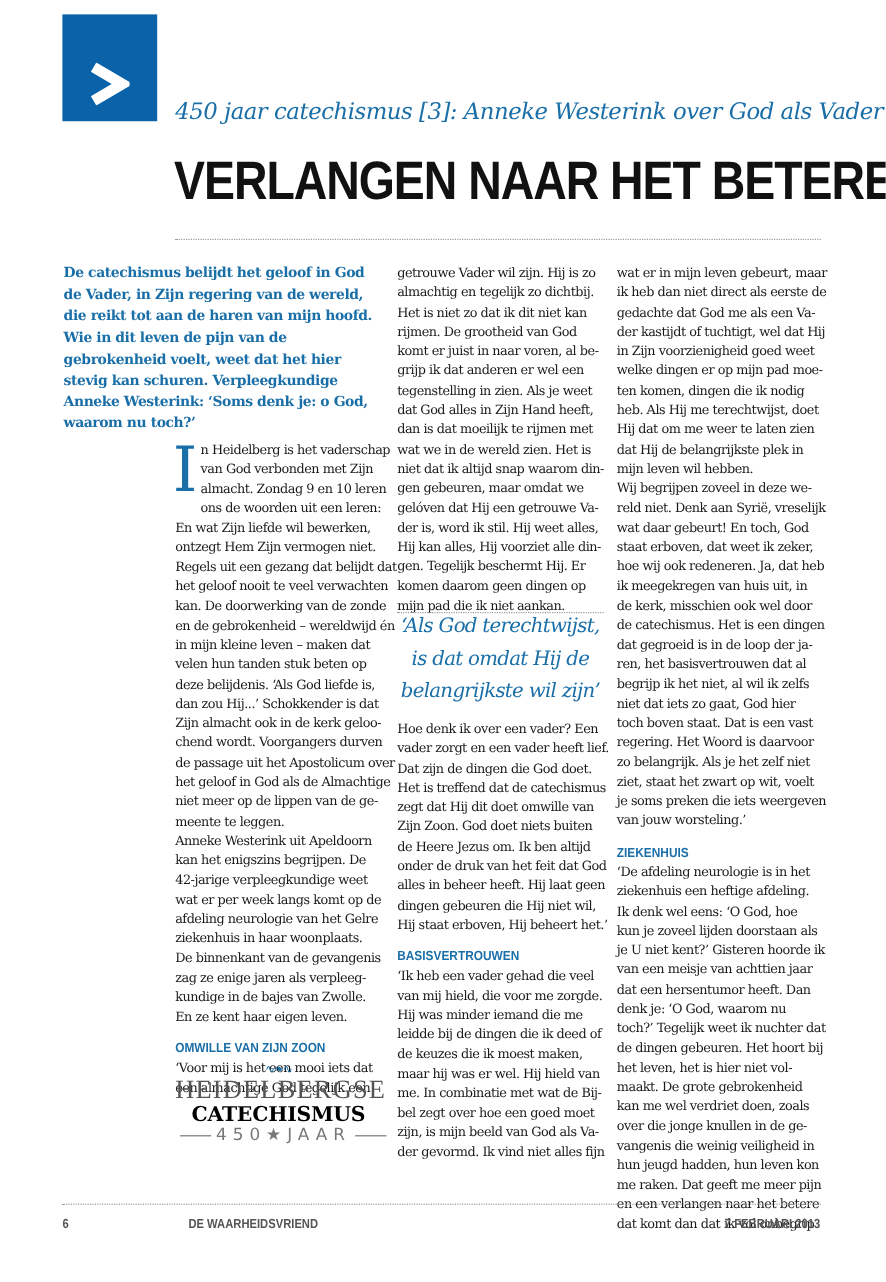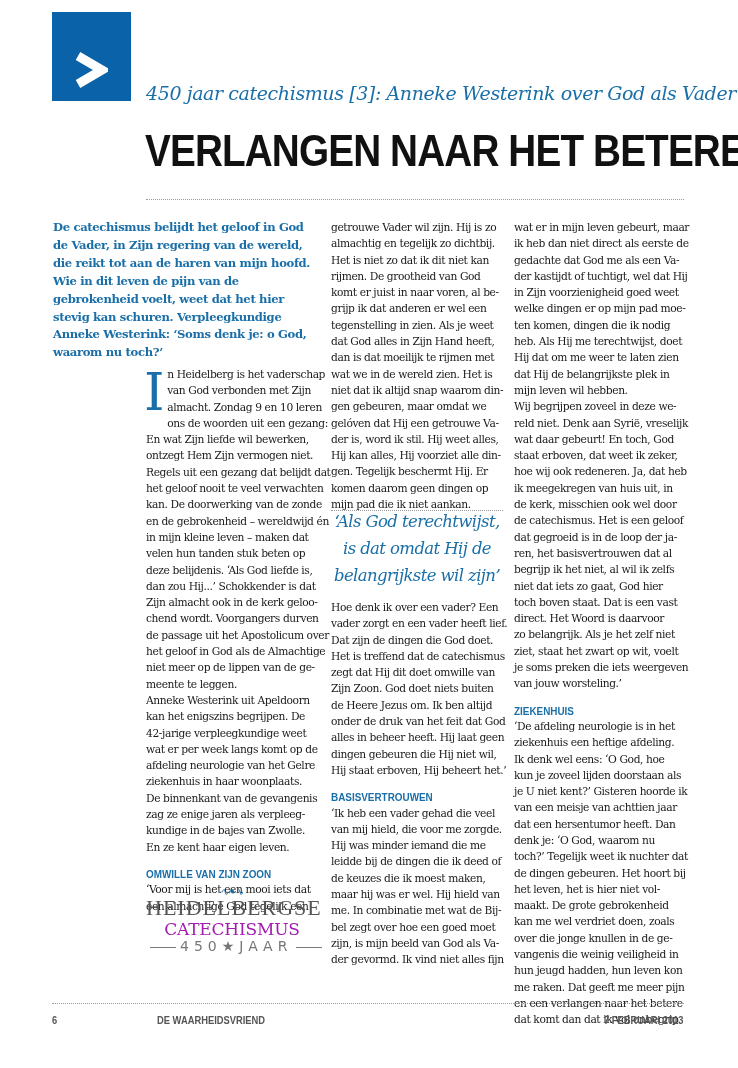--- a/index.html
+++ b/index.html
@@ -27,21 +27,21 @@
 
     .subhead { font-family: "Liberation Sans", sans-serif; font-weight: bold; font-size: 11px; color: #1a6fa8; letter-spacing: 0; display: block; white-space: nowrap; transform: scaleX(0.9); transform-origin: left; }
     .gap { display: block; height: 10px; }
 
     .pullquote { position: absolute; left: 327px; top: 508px; width: 180px; text-align: center; font-family: "DejaVu Serif", serif; font-style: italic; font-size: 16.5px; line-height: 27px; color: #1a6fa8; letter-spacing: -0.6px; }
     .pullquote span { display: block; white-space: nowrap; }
 
     .logo { position: absolute; left: 146px; top: 887px; width: 172px; text-align: center; }
     .logo .ornament { color: #1a6fa8; font-size: 10px; line-height: 10px; letter-spacing: -1px; font-family: "DejaVu Sans", sans-serif; }
     .logo .l1 { font-family: Liberation Serif, serif; font-weight: 200; font-size: 22px; color: #555; letter-spacing: 1px; line-height: 22px; white-space: nowrap; }
-    .logo .l2 { font-family: "DejaVu Serif", serif; font-weight: normal; font-size: 17px; color: #a21caf; line-height: 20px; white-space: nowrap; letter-spacing: -0.2px; }
+    .logo .l2 { font-family: "DejaVu Serif", serif; font-weight: bold; font-size: 17px; color: #000000; line-height: 20px; white-space: nowrap; letter-spacing: -0.2px; }
     .logo .l3 { font-family: "DejaVu Sans", sans-serif; font-size: 14px; color: #777; letter-spacing: 5px; line-height: 14px; white-space: nowrap; }
     .logo .l3 .dash { display: inline-block; width: 26px; border-top: 1px solid #777; vertical-align: middle; margin: 0 4px; }
 
     .footer { position: absolute; top: 1014px; font-family: "Liberation Sans", sans-serif; font-weight: bold; font-size: 11px; color: #555; white-space: nowrap; transform: scaleX(0.85); }
   </style>
 </head>
 <body>
 
 <div class="icon-box">
   <svg width="34" height="36" viewBox="0 0 34 36">
@@ -55,21 +55,21 @@
 <div class="rule" style="left:146px; top:199px; width:538px;"></div>
 
 <div class="intro">De catechismus belijdt het geloof in God de Vader, in Zijn regering van de wereld, die reikt tot aan de haren van mijn hoofd. Wie in dit leven de pijn van de gebrokenheid voelt, weet dat het hier stevig kan schuren. Verpleeg­kundige Anneke Westerink: ‘Soms denk je: o God, waarom nu toch?’</div>
 
 <div class="col col-1">
   <span class="dropcap">I</span>
   <div id="c1-lines">
       <span class="line">n Heidelberg is het vaderschap</span>
       <span class="line">van God verbonden met Zijn</span>
       <span class="line">almacht. Zondag 9 en 10 leren</span>
-      <span class="line">ons de woorden uit een gezang:</span>
+      <span class="line">ons de woorden uit een leren:</span>
     </div>
   <div id="c1-italic" class="italic">
       <span class="line">En wat Zijn liefde wil bewerken,</span>
       <span class="line">ontzegt Hem Zijn vermogen niet.</span>
     </div>
   <div id="c1-lines2">
       <span class="line">Regels uit een gezang dat belijdt dat</span>
       <span class="line">het geloof nooit te veel verwachten</span>
       <span class="line">kan. De doorwerking van de zonde</span>
       <span class="line">en de gebrokenheid – wereldwijd én</span>
@@ -180,27 +180,27 @@
       <span class="line">Hij dat om me weer te laten zien</span>
       <span class="line">dat Hij de belangrijkste plek in</span>
       <span class="line">mijn leven wil hebben.</span>
       <span class="line">Wij begrijpen zoveel in deze we-</span>
       <span class="line">reld niet. Denk aan Syrië, vreselijk</span>
       <span class="line">wat daar gebeurt! En toch, God</span>
       <span class="line">staat erboven, dat weet ik zeker,</span>
       <span class="line">hoe wij ook redeneren. Ja, dat heb</span>
       <span class="line">ik meegekregen van huis uit, in</span>
       <span class="line">de kerk, misschien ook wel door</span>
-      <span class="line">de catechismus. Het is een geloof</span>
+      <span class="line">de catechismus. Het is een dingen</span>
       <span class="line">dat gegroeid is in de loop der ja-</span>
       <span class="line">ren, het basisvertrouwen dat al</span>
       <span class="line">begrijp ik het niet, al wil ik zelfs</span>
       <span class="line">niet dat iets zo gaat, God hier</span>
       <span class="line">toch boven staat. Dat is een vast</span>
-      <span class="line">direct. Het Woord is daarvoor</span>
+      <span class="line">regering. Het Woord is daarvoor</span>
       <span class="line">zo belangrijk. Als je het zelf niet</span>
       <span class="line">ziet, staat het zwart op wit, voelt</span>
       <span class="line">je soms preken die iets weergeven</span>
       <span class="line">van jouw worsteling.’</span>
     </div>
   <span class="gap"></span>
   <span class="subhead">ZIEKENHUIS</span>
   <div id="c3-lines2">
       <span class="line">‘De afdeling neurologie is in het</span>
       <span class="line">ziekenhuis een heftige afdeling.</span>

